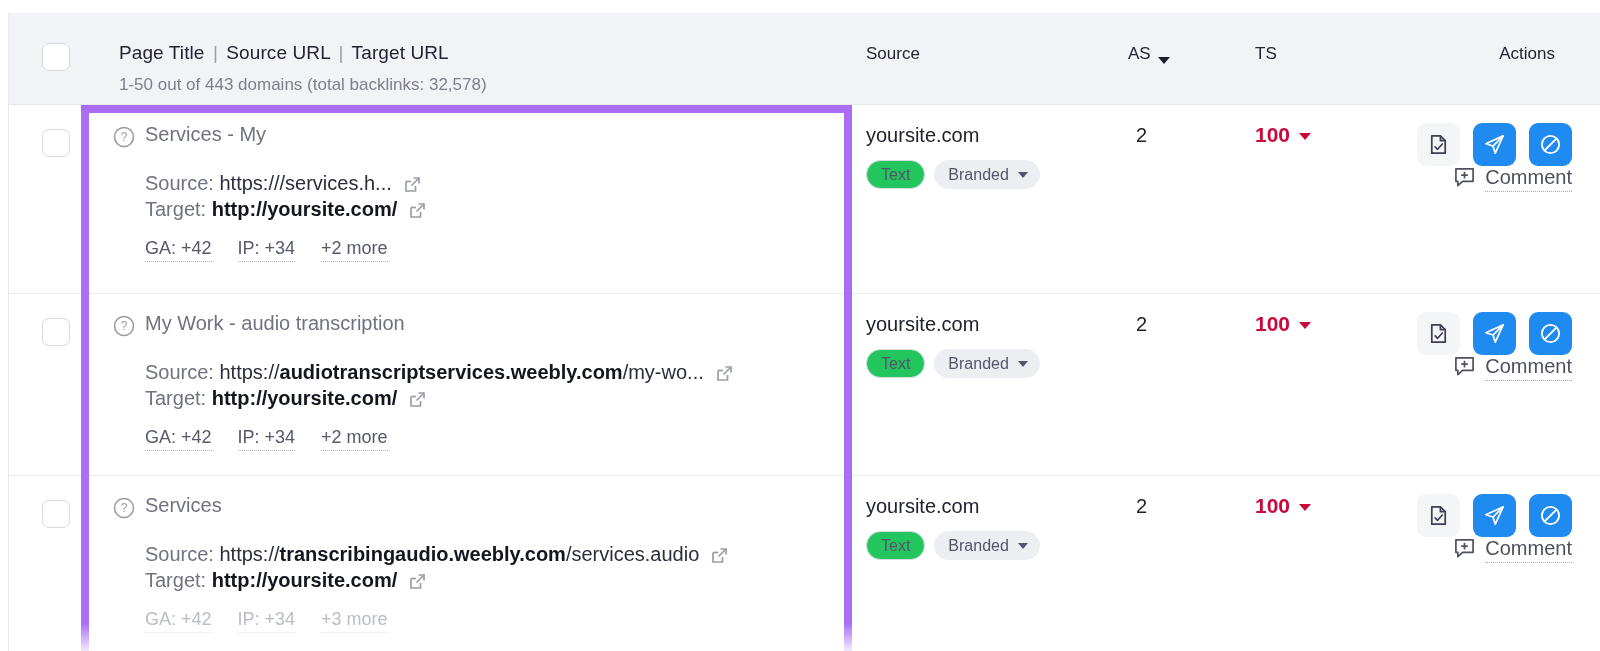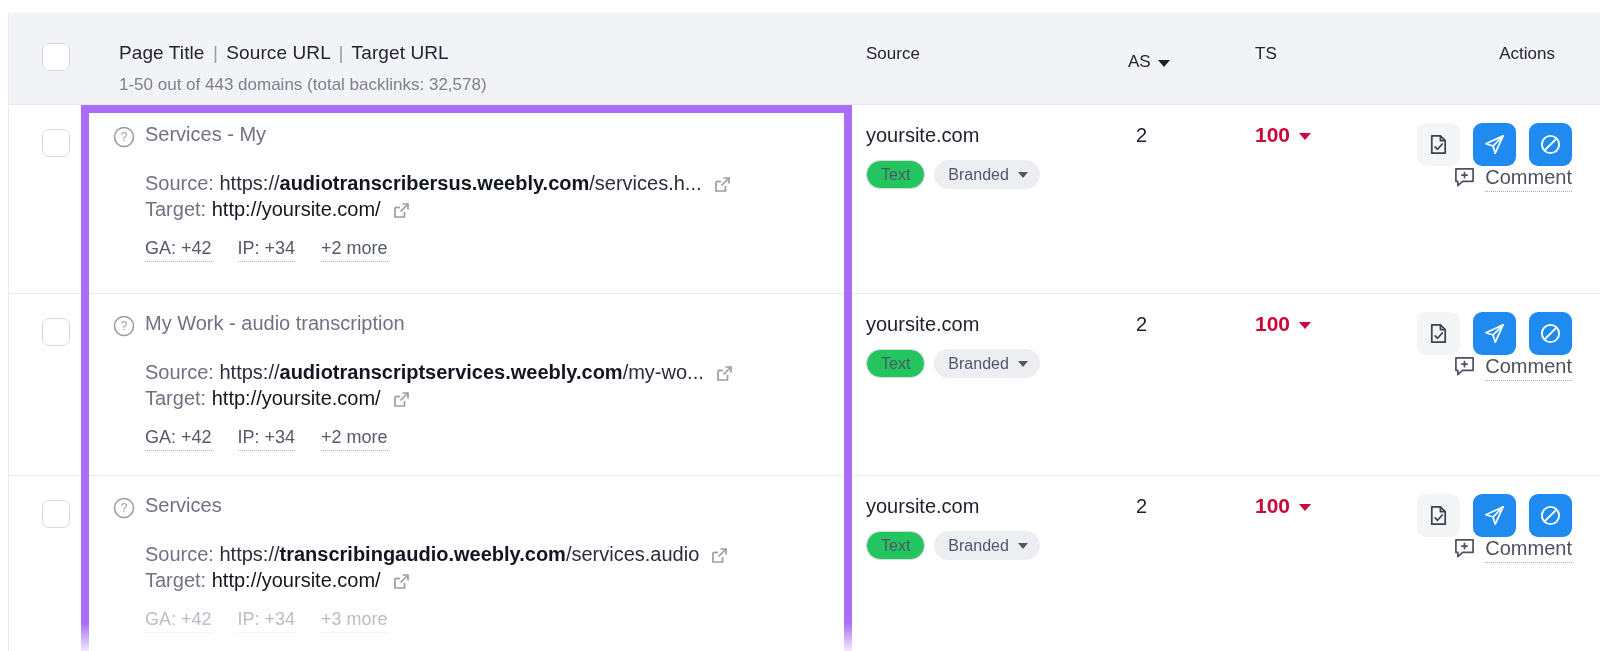--- a/index.html
+++ b/index.html
@@ -63,23 +63,23 @@
   .th-sub {
     position: absolute; left: 110px; top: 62px;
     font-size: 17px; color: #7d808c;
     white-space: nowrap;
   }
   .th-anchor {
     position: absolute; left: 857px; top: 31px;
     font-size: 17px; color: #222432;
   }
   .th-as {
-    position: absolute; left: 1119px; top: 39px;
+    position: absolute; left: 1119px; top: 31px;
     font-size: 17px; color: #222432;
-    display: flex; align-items: center; gap: 7px;
+    display: flex; align-items: flex-end; gap: 7px;
     cursor: pointer;
   }
   .th-ts {
     position: absolute; left: 1246px; top: 31px;
     font-size: 17px; color: #222432;
   }
   .th-actions {
     position: absolute; right: 45px; top: 31px;
     font-size: 17px; color: #222432;
   }
@@ -128,21 +128,21 @@
   .tgt-line {
     position: absolute; left: 41px; top: 93px;
     font-size: 20px; color: #2b2d3a;
     white-space: nowrap;
     display: flex; align-items: center;
   }
   .lbl { color: #6f7280; }
   .proto { color: #2b2d3a; }
   .dom { font-weight: bold; color: #14161f; }
   .path { color: #2b2d3a; }
-  .tgt-url { font-weight: normal; color: #14161f; text-align: center; }
+  .tgt-url { font-weight: bold; color: #14161f; text-align: center; }
 
   .ext {
     display: inline-block;
     width: 19px; height: 19px;
     margin-left: 11px;
     position: relative; top: 1px;
   }
 
   .meta-line {
     position: absolute; left: 41px; top: 133px;
@@ -306,21 +306,21 @@
         <span class="qmark">
           <svg width="22" height="22" viewBox="0 0 22 22">
             <circle cx="11" cy="11" r="9.5" fill="none" stroke="#9a9da8" stroke-width="1.6"></circle>
             <text x="11" y="15.4" font-size="12" fill="#9a9da8" text-anchor="middle" font-family="Liberation Sans, sans-serif">?</text>
           </svg>
         </span>
 
         <div class="title-line">Services - My</div>
 
         <div class="src-line">
-          <span class="lbl">Source:</span>&nbsp;<span class="proto">https://</span><span class="dom">audiotranscribersus.weebly.com</span><span class="path">/services.h...</span>
+          <span class="lbl">Source:</span>&nbsp;<span class="proto">https://</span><span class="path">/services.h...</span>
           <span class="ext">
             <svg width="19" height="19" viewBox="0 0 19 19">
               <path d="M3 6.5 V16 H12.5 V11" fill="none" stroke="#9a9da8" stroke-width="1.7"></path>
               <path d="M3 6.5 H8" fill="none" stroke="#9a9da8" stroke-width="1.7"></path>
               <path d="M8.5 10.5 L16 3" fill="none" stroke="#9a9da8" stroke-width="1.7"></path>
               <path d="M10.5 3 H16 V8.5" fill="none" stroke="#9a9da8" stroke-width="1.7"></path>
             </svg>
           </span>
         </div>
 

